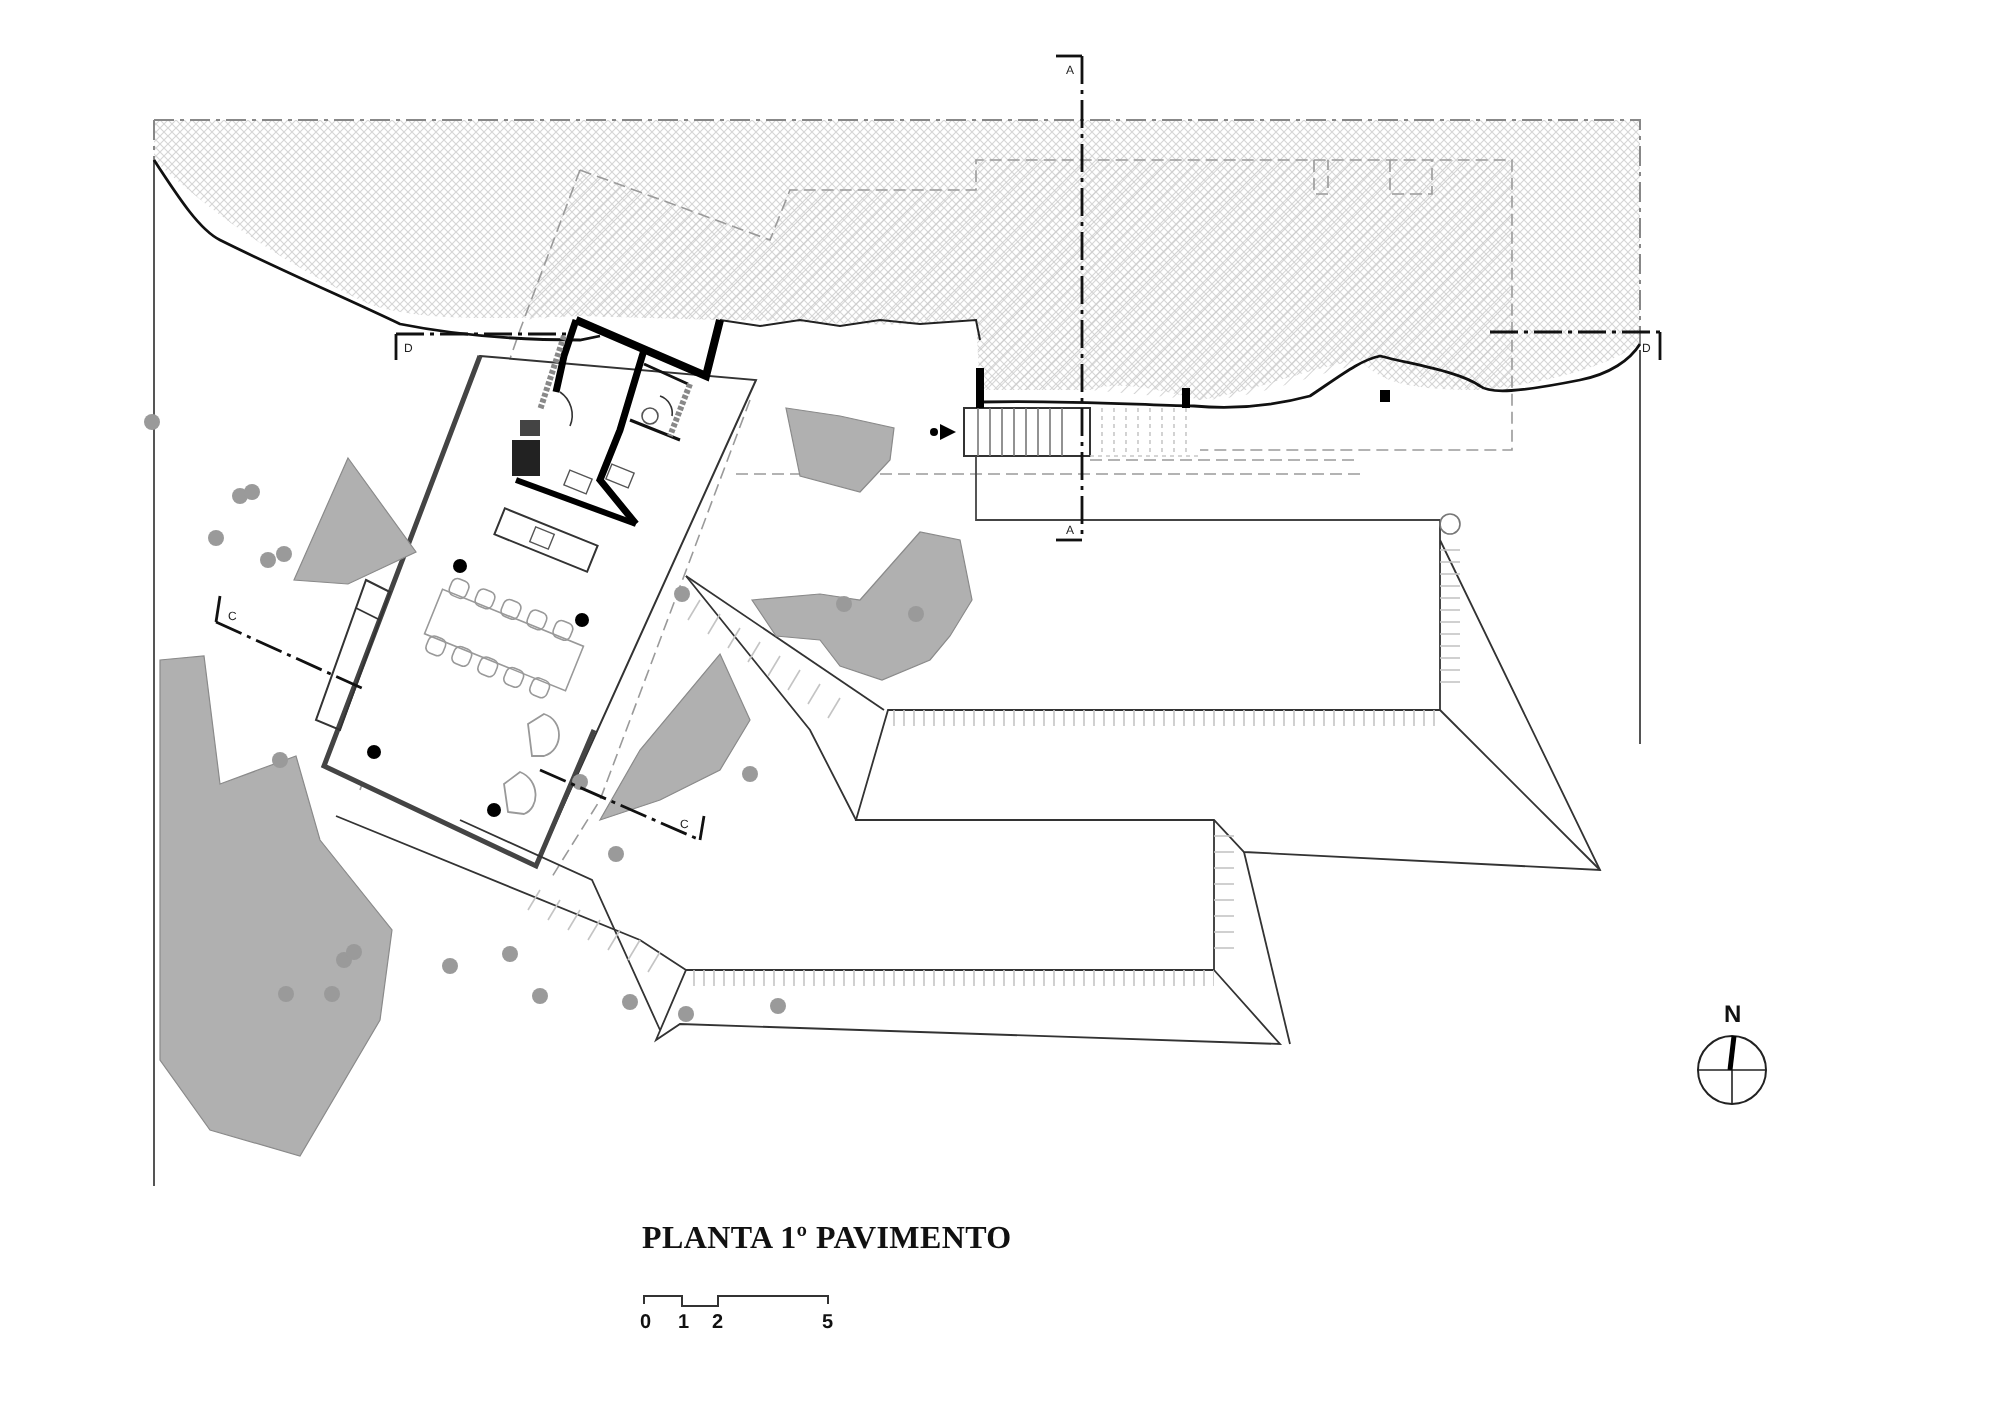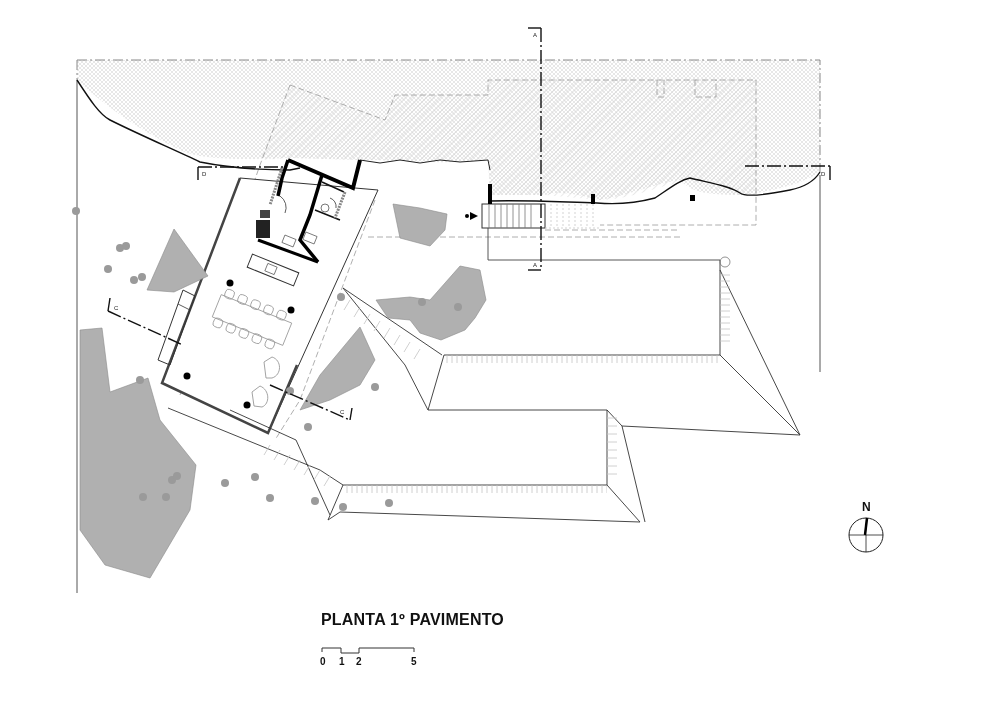--- a/index.html
+++ b/index.html
@@ -1,18 +1,18 @@
 <!DOCTYPE html>
 <html><head>
   <meta charset="utf-8">
   <style>
     html, body { margin: 0; padding: 0; background: #ffffff; }
     body { width: 1000px; height: 708px; position: relative; overflow: hidden; font-family: "Liberation Sans", sans-serif; }
     #plan { position: absolute; left: 0; top: 0; width: 1000px; height: 708px; }
-    .title { position: absolute; left: 321px; top: 611px; font-family: Liberation Sans, sans-serif; font-weight: bold; font-size: 16px; color: #111; letter-spacing: 0.2px; }
+    .title { position: absolute; left: 321px; top: 611px; font-family: Liberation Serif, serif; font-weight: bold; font-size: 16px; color: #111; letter-spacing: 0.2px; }
     .scale-label { position: absolute; top: 656px; font-family: "Liberation Sans", sans-serif; font-weight: bold; font-size: 10px; color: #111; }
     .north-label { position: absolute; left: 862px; top: 500px; font-family: "Liberation Sans", sans-serif; font-weight: bold; font-size: 12px; color: #111; }
     .sec-label { font-family: "Liberation Sans", sans-serif; font-size: 6px; fill: #222; }
   </style>
 </head>
 <body>
 
 <svg id="plan" viewBox="0 0 1000 708" xmlns="http://www.w3.org/2000/svg">
   <defs>
     <pattern id="hatchA" patternUnits="userSpaceOnUse" width="5" height="5" patternTransform="rotate(45)">

